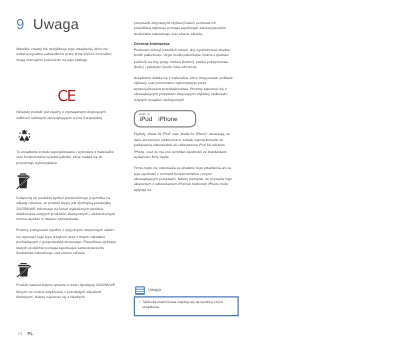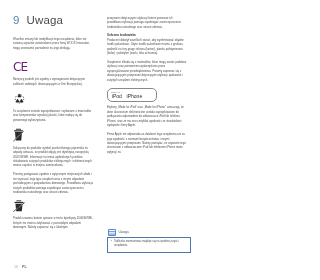--- a/index.html
+++ b/index.html
@@ -60,25 +60,26 @@
     font-weight: bold;
     margin-bottom: 1.2px;
   }
 
   
   .sym-block { margin: 3px 0 5px 0; }
 
   .ce {
     font-size: 12px;
     line-height: 1;
-    color: #701a75;
+    color: #b91c1c;
     font-family: "DejaVu Sans", sans-serif;
     letter-spacing: -1px;
-    margin: 10px 0 5px 0;
+    margin: 20px 0 5px 0;
     display: block;
+    text-align: center;
   }
 
   .recycle-sym {
     width: 13px; height: 13px;
     display: block;
     margin: 2px 0 4px 0;
   }
   .bin-sym {
     width: 11px; height: 14px;
     display: block;

